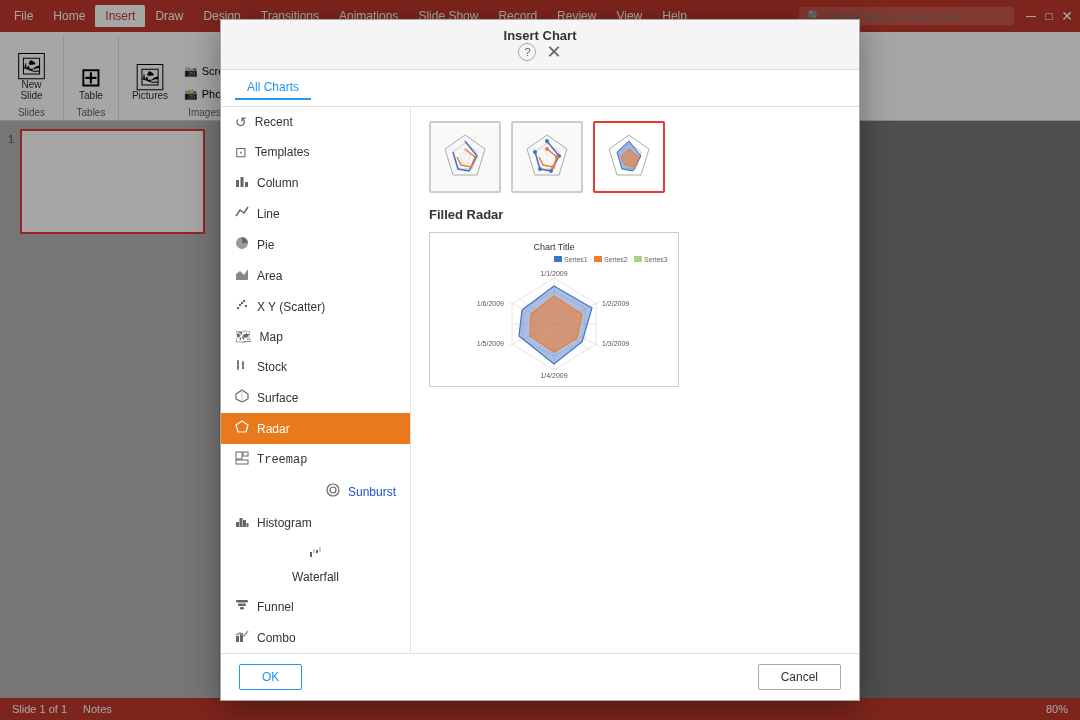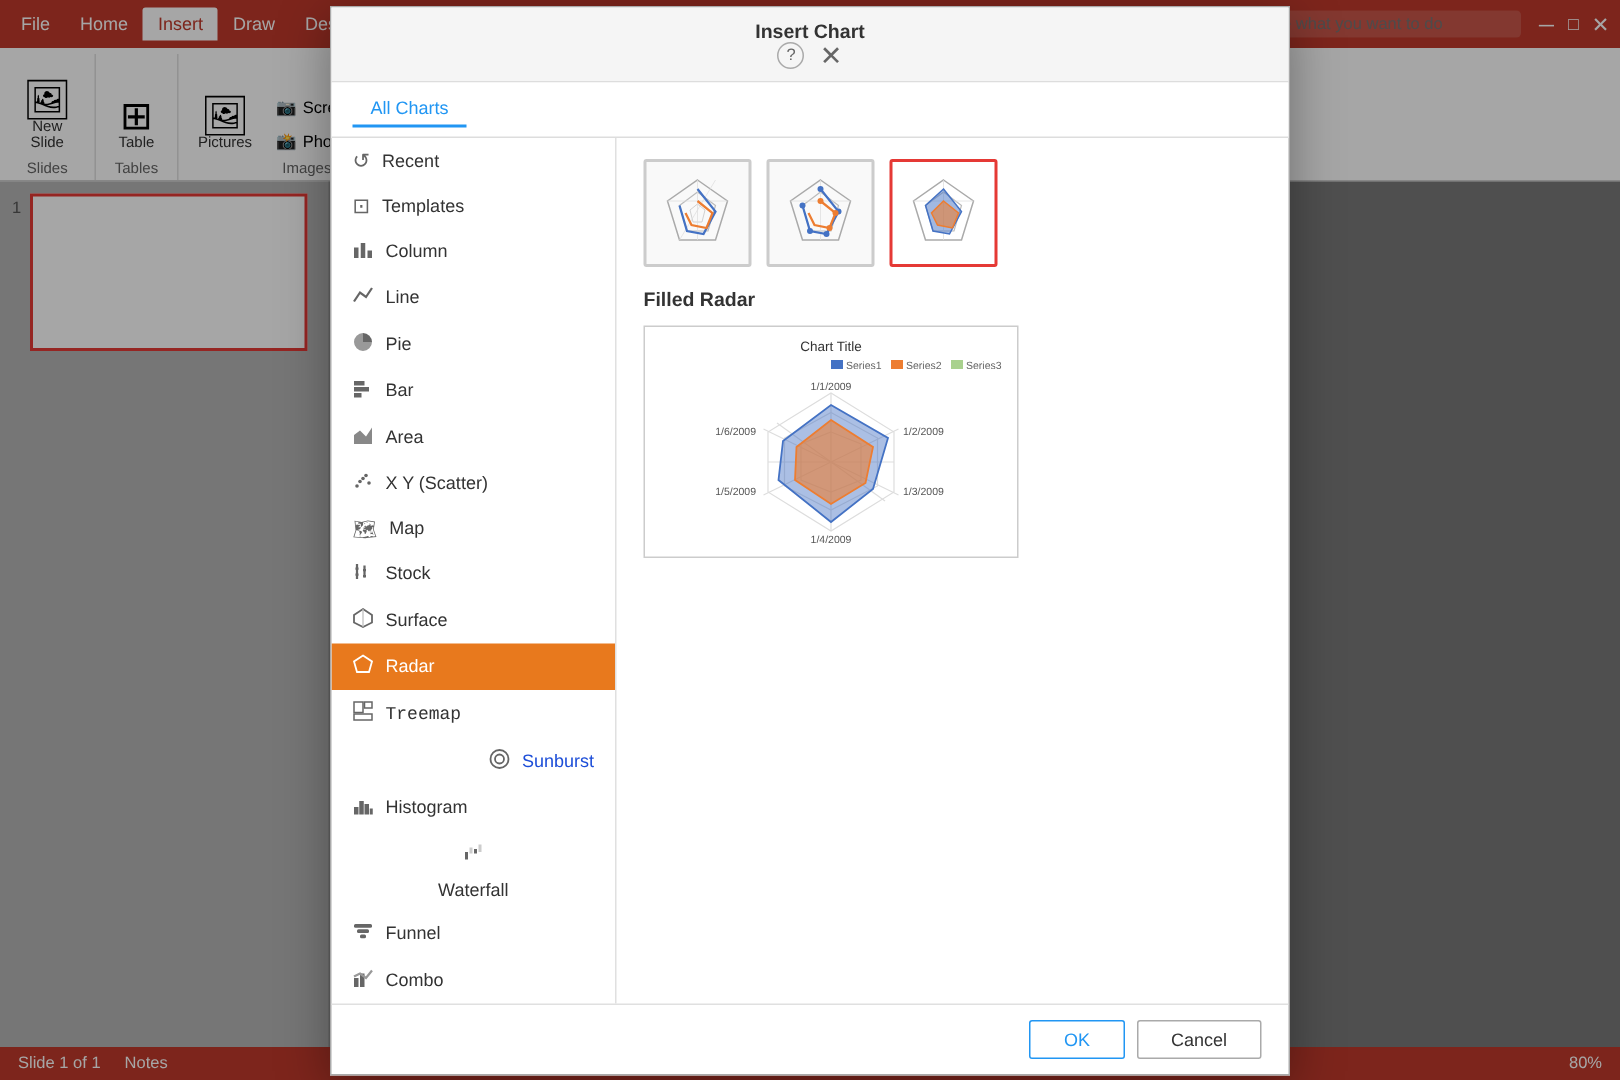--- a/index.html
+++ b/index.html
@@ -248,30 +248,20 @@
           <div style="display:flex;align-items:center;padding:7px 14px;cursor:pointer;font-size:12px;color:#333;gap:8px;">
             <span style="font-size:13px;color:#666;">
               <svg width="14" height="14" viewBox="0 0 14 14">
                   <path d="M7,7 L7,1 A6,6 0 0,1 13,7 Z" fill="#666"></path>
                   <path d="M7,7 L13,7 A6,6 0 1,1 7,1 Z" fill="#999"></path>
                 </svg>
             </span>
             <span>Pie</span>
           </div>
 
-          <div style="display:flex;align-items:center;padding:7px 14px;cursor:pointer;font-size:12px;color:#333;gap:8px;">
-            <span style="font-size:13px;color:#666;">
-              <svg width="14" height="14" viewBox="0 0 14 14">
-                  <rect x="1" y="2" width="7" height="3" fill="#666"></rect>
-                  <rect x="1" y="6" width="10" height="3" fill="#666"></rect>
-                  <rect x="1" y="10" width="5" height="3" fill="#666"></rect>
-                </svg>
-            </span>
-            <span>Bar</span>
-          </div>
 
           <div style="display:flex;align-items:center;padding:7px 14px;cursor:pointer;font-size:12px;color:#333;gap:8px;">
             <span style="font-size:13px;color:#666;">
               <svg width="14" height="14" viewBox="0 0 14 14">
                   <polygon points="1,13 1,7 5,4 9,8 13,2 13,13" fill="#888"></polygon>
                 </svg>
             </span>
             <span>Area</span>
           </div>
 
@@ -480,21 +470,21 @@
 
               <polygon points="120,50 158,72 148,106 120,128 85,100 88,74" fill="rgba(68,114,196,0.45)" stroke="#4472C4" stroke-width="1.2"></polygon>
 
               <polygon points="120,60 148,78 143,102 120,116 96,100 97,78" fill="rgba(237,125,49,0.6)" stroke="#ED7D31" stroke-width="1.2"></polygon>
             </svg>
           </div>
 
         </div>
       </div>
 
-      <div style="border-top:1px solid #e0e0e0;padding:10px 18px;display:flex;justify-content:flex-end;gap:8px;">
+      <div style="border-top:1px solid #e0e0e0;padding:10px 18px;display:flex;justify-content:space-between;gap:8px;">
         <button style="background:white;border:1px solid #2196f3;color:#2196f3;padding:5px 22px;font-size:12px;cursor:pointer;border-radius:2px;">OK</button>
         <button style="background:white;border:1px solid #aaa;color:#333;padding:5px 22px;font-size:12px;cursor:pointer;border-radius:2px;">Cancel</button>
       </div>
 
     </div>
   </div>
 
 </div>
 
 </body></html>

